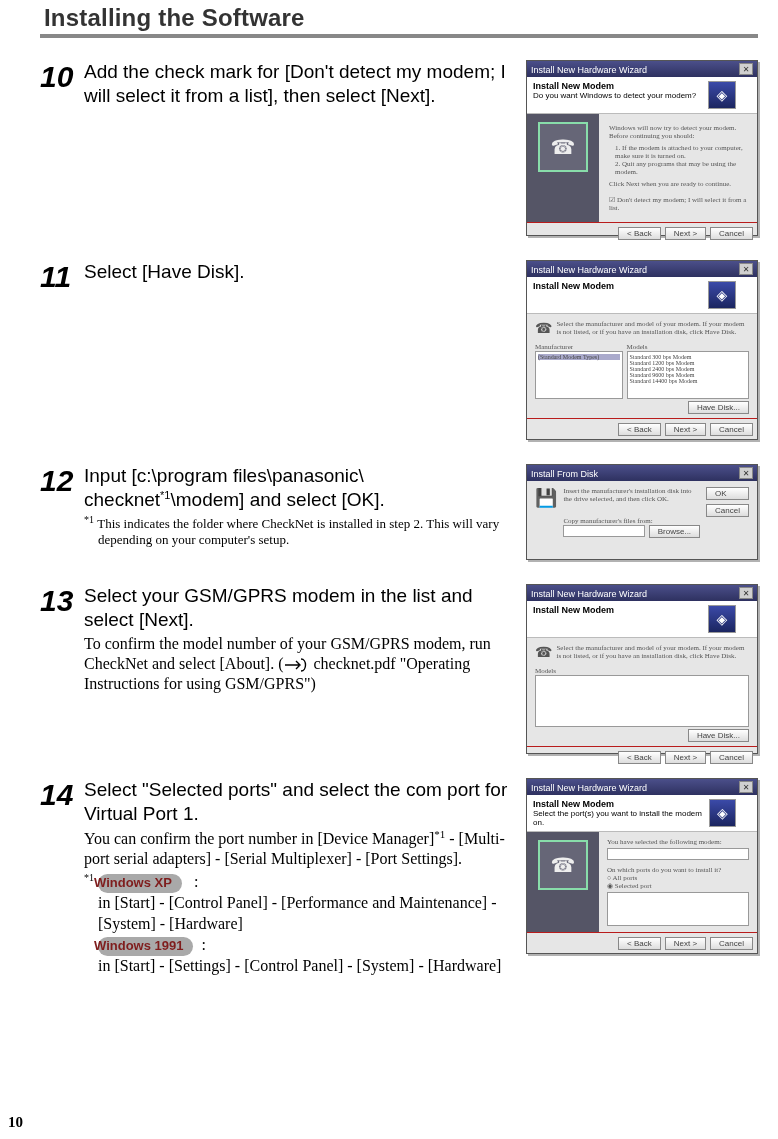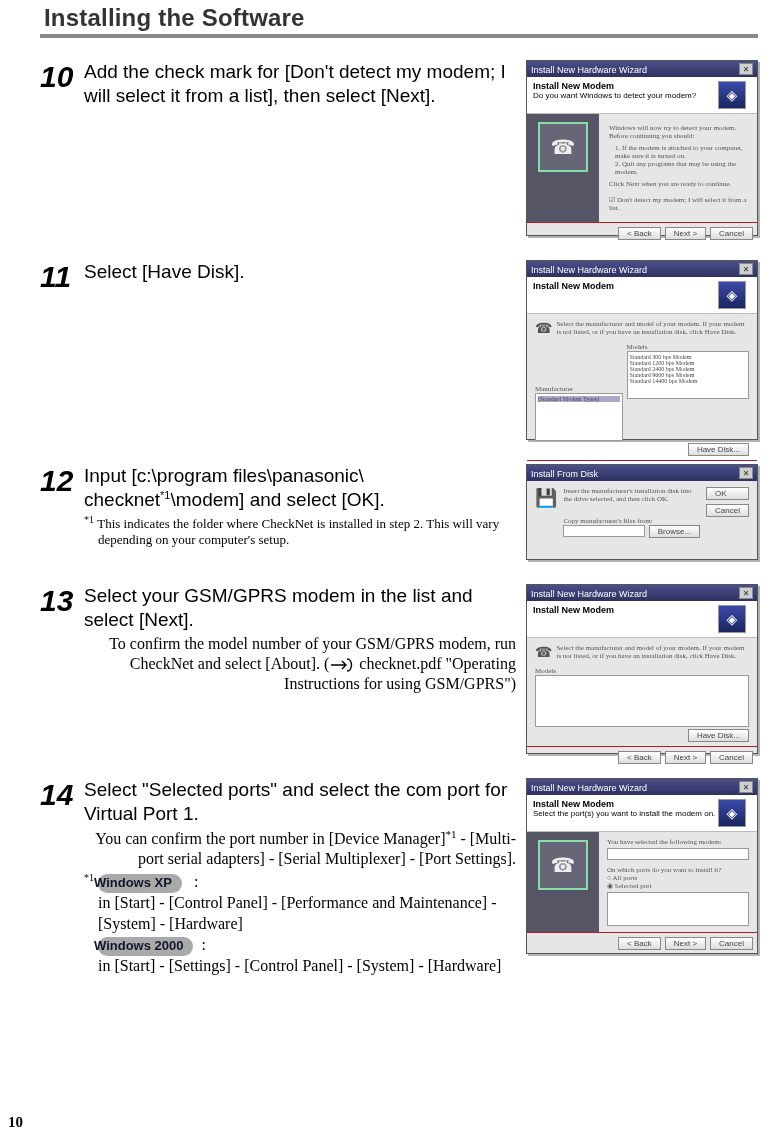--- a/index.html
+++ b/index.html
@@ -48,37 +48,36 @@
   .step-head {
     font-family: Arial, Helvetica, sans-serif;
     font-weight: normal;
     font-size: 19px;
     line-height: 1.25;
     margin-bottom: 2px;
   }
   .step-sub {
     font-size: 16px;
     line-height: 1.25;
-    text-align: right;
   }
   .foot {
     font-size: 13px;
     line-height: 1.25;
     padding-left: 14px;
     text-indent: -14px;
     margin-top: 2px;
   }
   .footmark {
     font-size: 10px;
     vertical-align: super;
   }
   .badge {
     display: inline-block;
     background: #a9a9a9;
-    color: #0f172a;
+    color: #7f1d1d;
     font-family: Arial, Helvetica, sans-serif;
     font-weight: bold;
     font-size: 13px;
     padding: 1px 10px;
     border-radius: 10px;
     margin-right: 4px;
   }
   .pointer {
     display:inline-block;
     vertical-align:middle;
@@ -105,21 +104,21 @@
   }
   .wiz-close {
     background:#d0d0d0;
     border:1px solid #888;
     width:12px;height:10px;
     display:inline-flex;align-items:center;justify-content:center;
     font-size:8px;color:#333;
   }
   .wiz-head {
     background:#fff;
-    padding:4px 11px 4px 6px;
+    padding:4px 21px 4px 6px;
     font-size:8px;
     font-family: Arial, sans-serif;
     border-bottom:1px solid #bbb;
     display:flex;
     justify-content:space-between;
     align-items:flex-start;
   }
   .wiz-head b{font-weight:bold;font-size:9px;display:block;}
   .wiz-logo {
     width:26px;height:26px;
@@ -231,21 +230,21 @@
             </div>
           <div class="wiz-logo">◈</div>
         </div>
         <div class="wiz-area">
           <div style="display:flex;gap:4px;align-items:flex-start;">
               <span style="font-size:14px;">☎</span>
               <span>Select the manufacturer and model of your modem. If your modem is not listed, or if you have an installation disk, click Have Disk.</span>
             </div>
           <div style="height:6px;"></div>
           <div class="minirow">
-            <div style="flex:1;margin-top:42px;">
+            <div style="flex:1;">
               <div>Manufacturer</div>
               <div class="listbox" style="height:42px;">
                 <div style="background:#aac;">(Standard Modem Types)</div>
               </div>
             </div>
             <div style="flex:1.4;">
               <div>Models</div>
               <div class="listbox" style="height:42px;">
                 <div>Standard 300 bps Modem</div>
                 <div>Standard 1200 bps Modem</div>
@@ -351,21 +350,21 @@
   <div class="step" style="margin-bottom:0;">
     <div class="step-num">14</div>
     <div class="step-body">
       <div class="step-head">Select "Selected ports" and select the com port for Virtual Port 1.</div>
       <div class="step-sub">
         <span>You can confirm the port number in [Device Manager]</span><span class="sup">*1</span><span> - [Multi-port serial adapters] - [Serial Multiplexer] - [Port Settings].</span>
       </div>
       <div class="foot" style="font-size:16px;line-height:1.3;">
         <span class="footmark">*1</span>&nbsp;<span class="badge">Windows XP</span>&nbsp;&nbsp;:<br>
         <span>in [Start] - [Control Panel] - [Performance and Main­tenance] - [System] - [Hardware]</span><br>
-        <span class="badge">Windows 2000</span>&nbsp;:<br>
+        <span class="badge">Windows 1991</span>&nbsp;:<br>
         <span>in [Start] - [Settings] - [Control Panel] - [System] - [Hardware]</span>
       </div>
     </div>
     <div class="thumb">
       <div class="wiz" style="height:176px;">
         <div class="wiz-title">
             <span>Install New Hardware Wizard</span>
             <span class="wiz-close">✕</span>
           </div>
         <div class="wiz-head">

